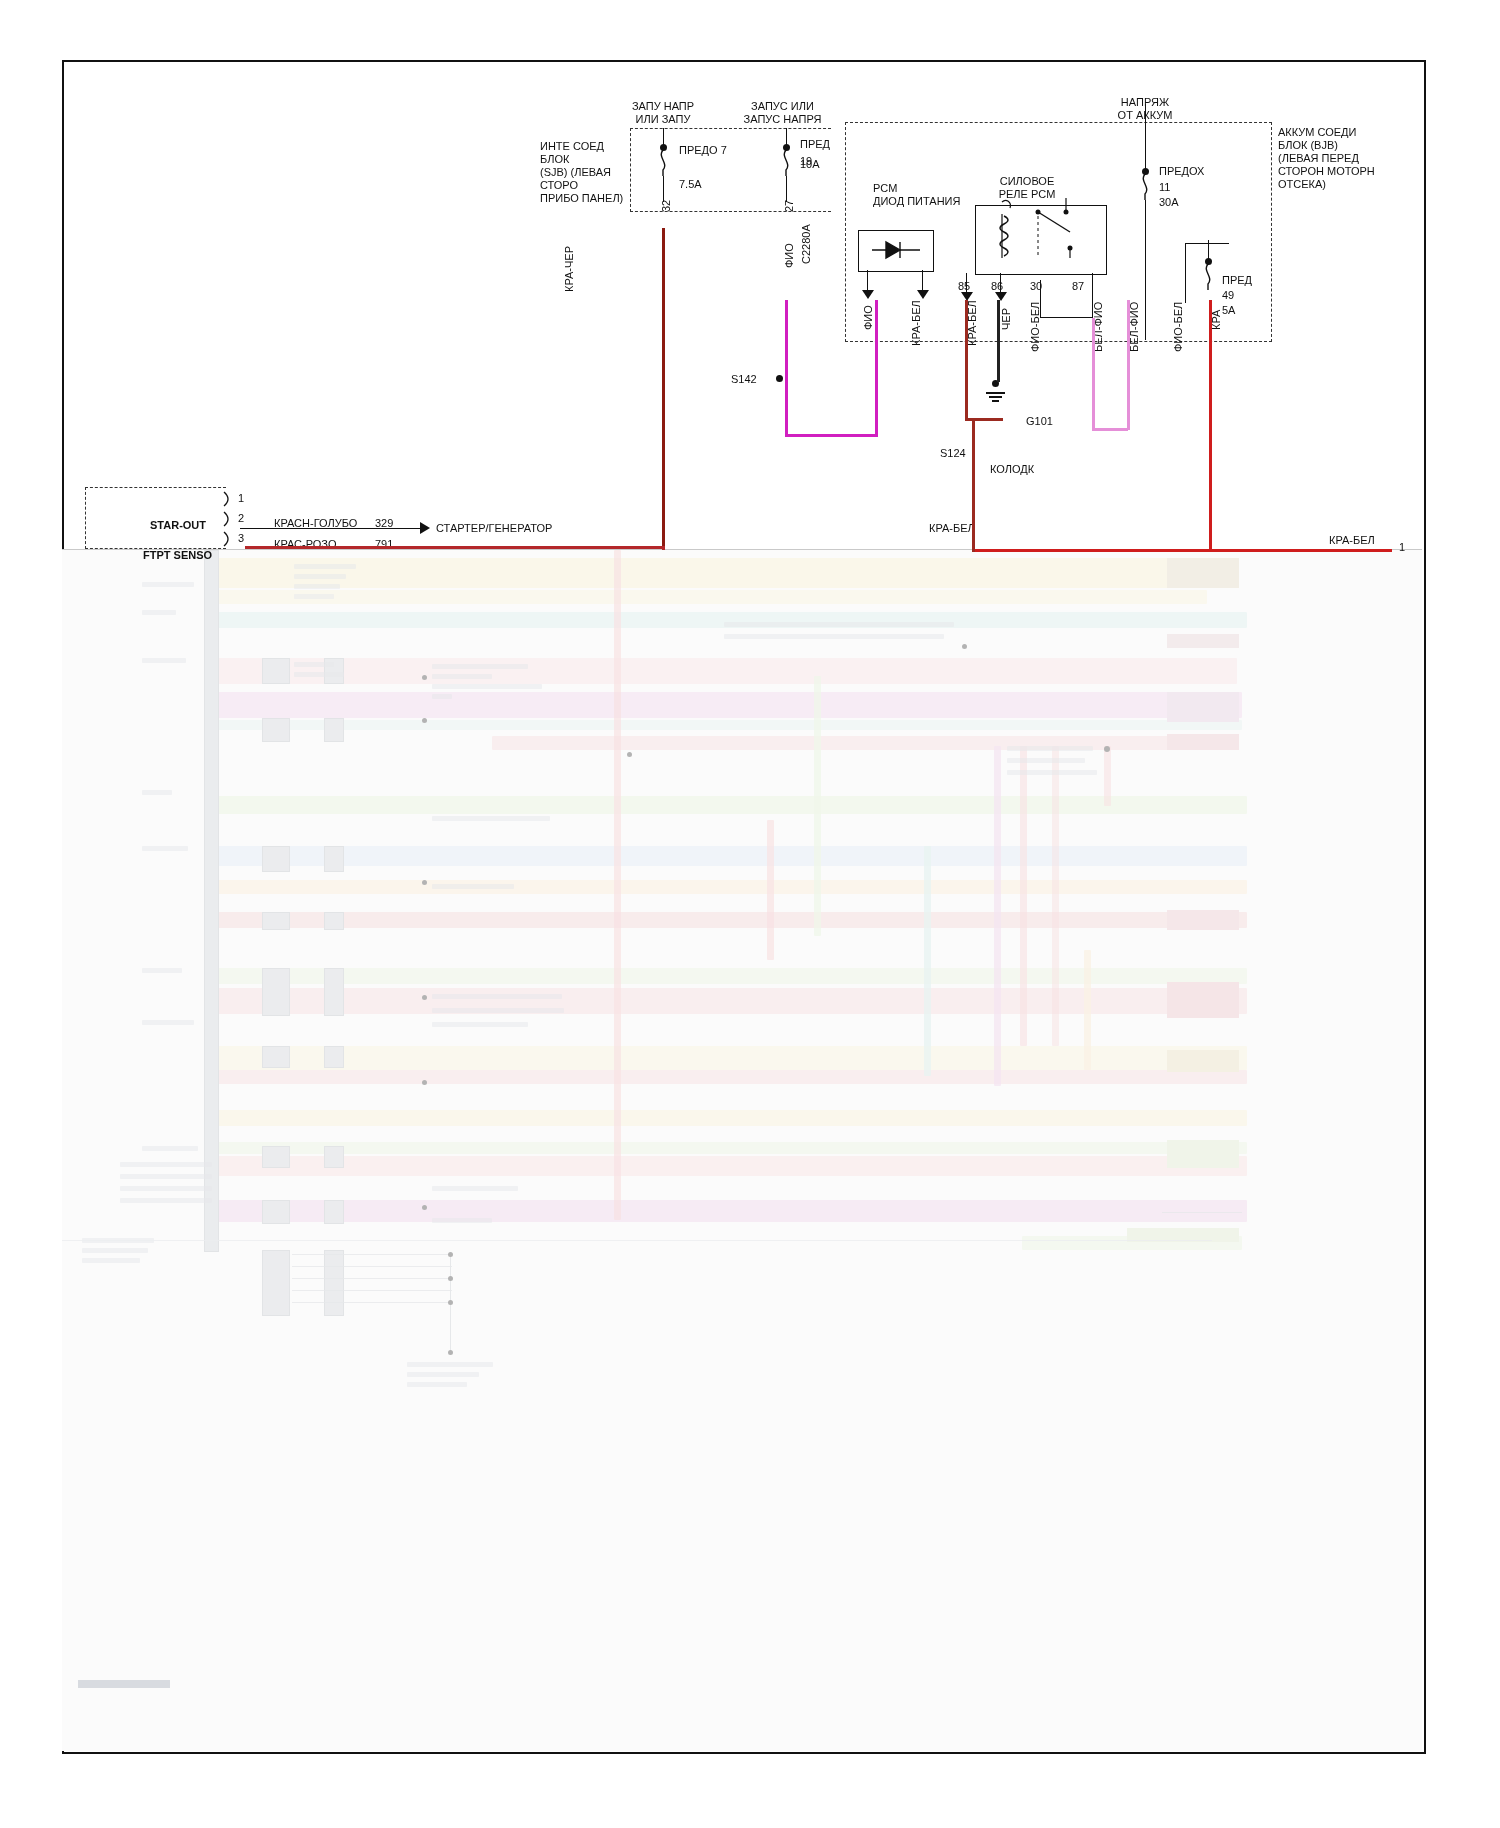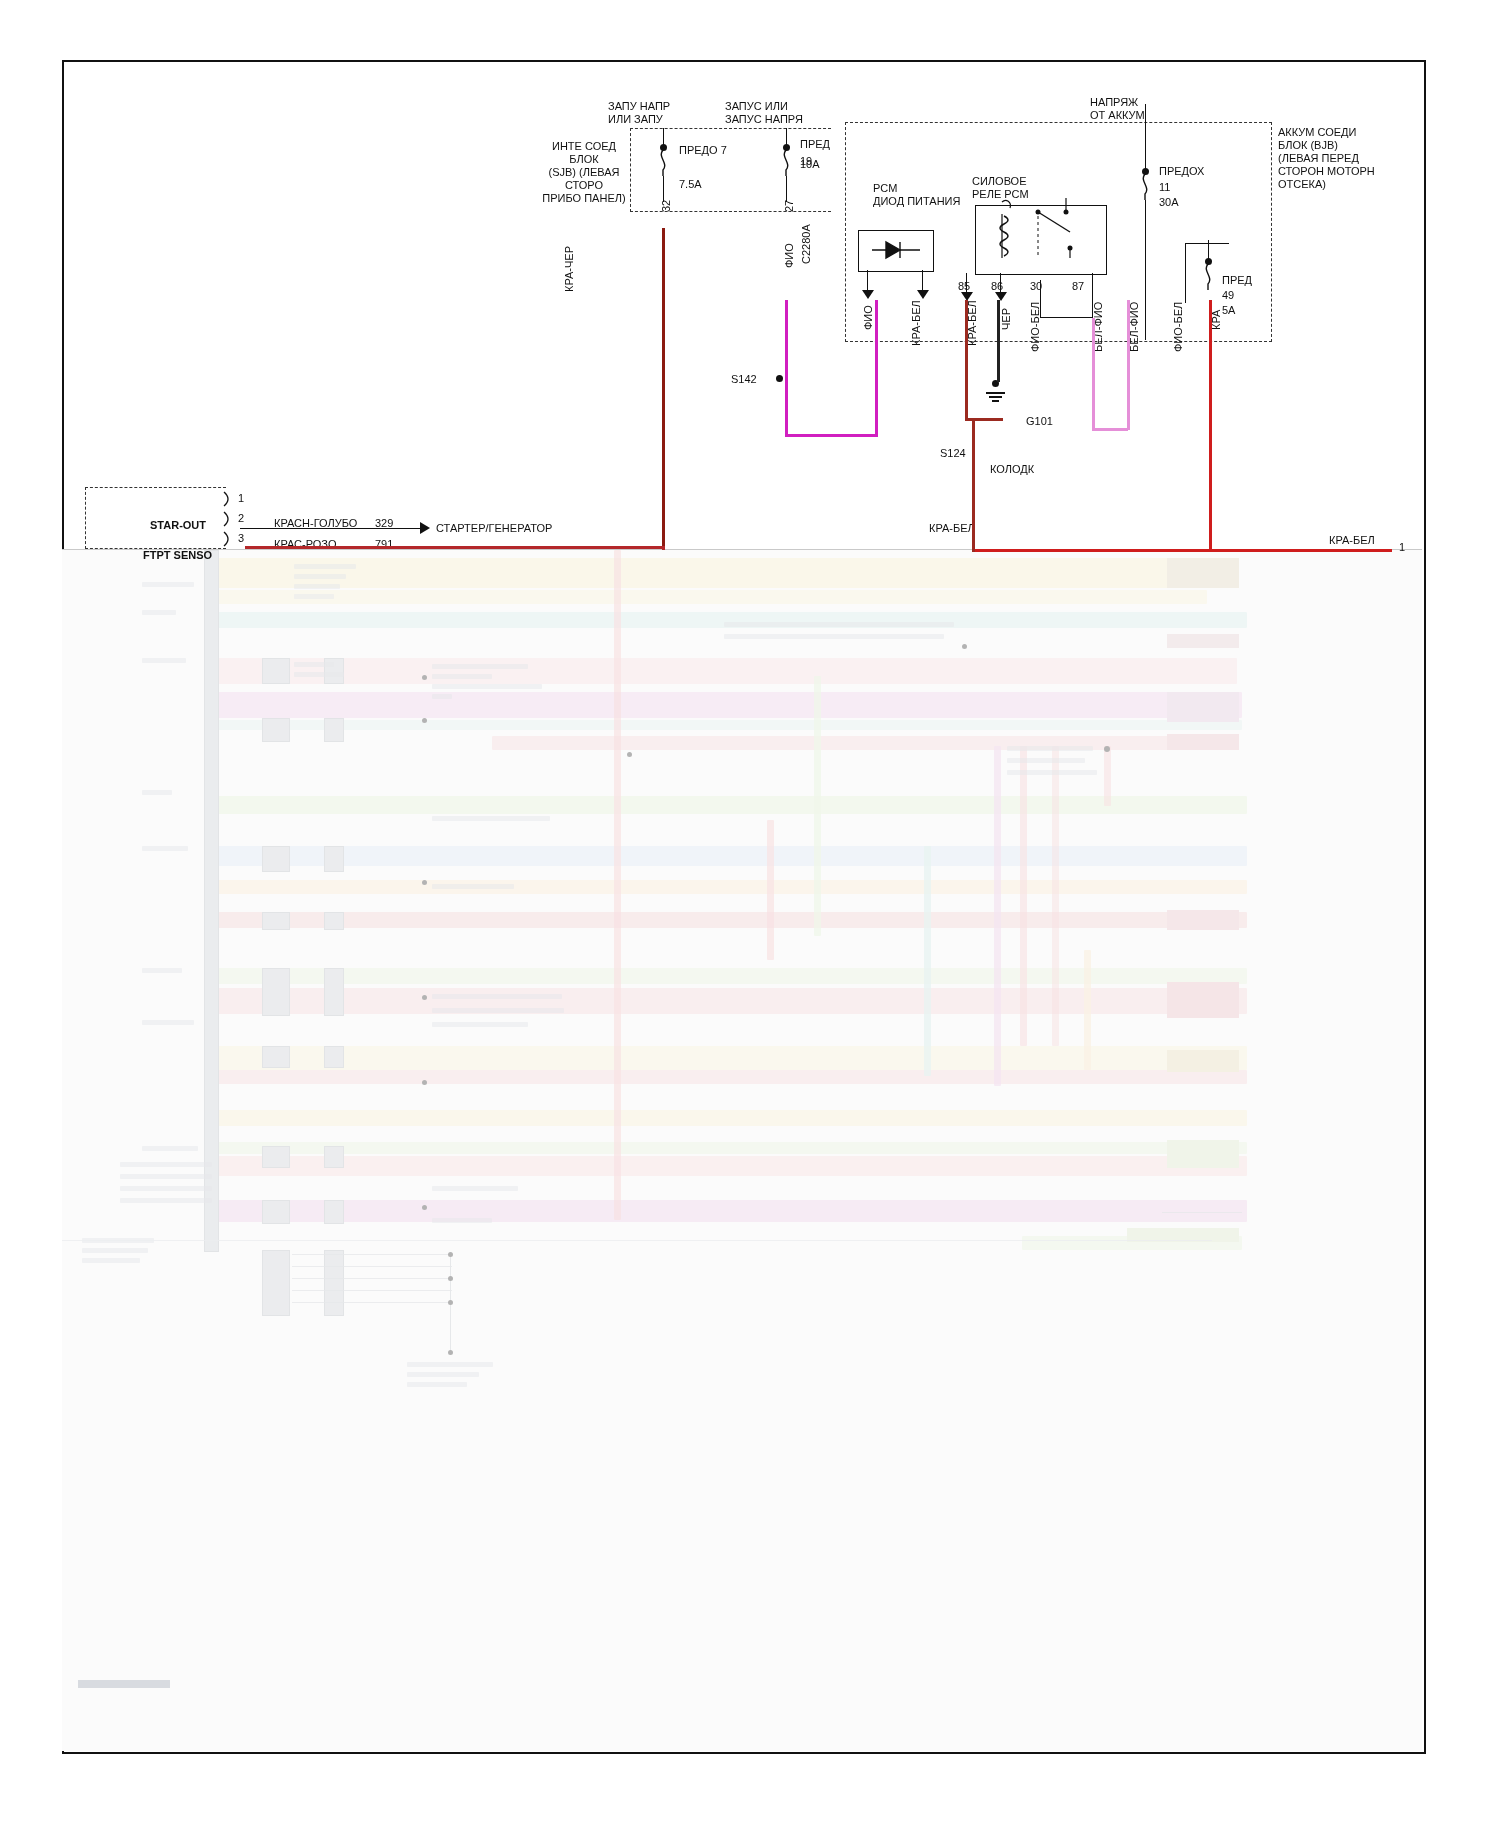--- a/index.html
+++ b/index.html
@@ -1,21 +1,21 @@
 <!DOCTYPE html>
 <html><head>
 <meta charset="utf-8">
 <style>
   html,body{margin:0;padding:0;background:#ffffff;}
   body{width:1500px;height:1828px;position:relative;font-family:"Liberation Sans",sans-serif;overflow:hidden;}
   #sheet{position:absolute;left:0;top:0;width:1500px;height:1828px;}
   .frame{position:absolute;left:62px;top:60px;width:1360px;height:1690px;border:2px solid #111;background:#fff;}
   .lowerpane{position:absolute;left:62px;top:549px;width:1360px;height:1201px;background:#fbfbfb;border-top:1px solid #c9c9c9;}
   .txt{position:absolute;font-size:11px;color:#111;white-space:nowrap;line-height:13px;}
-  .txt.c{text-align:left;}
+  .txt.c{text-align:center;}
   .txt.b{font-weight:bold;}
   .vert{position:absolute;font-size:11px;color:#111;white-space:nowrap;transform-origin:0 0;transform:rotate(-90deg);}
   .wire{position:absolute;background:#111;}
   .dash{position:absolute;border:1px dashed #333;}
   .dot{position:absolute;width:7px;height:7px;border-radius:50%;background:#111;}
   .box{position:absolute;border:1.5px solid #111;background:#fff;}
   .arrowR{position:absolute;width:0;height:0;border-top:6px solid transparent;border-bottom:6px solid transparent;border-left:10px solid #111;}
   .arrowD{position:absolute;width:0;height:0;border-left:6px solid transparent;border-right:6px solid transparent;border-top:9px solid #111;}
   .gnd{position:absolute;width:18px;height:2px;background:#111;}
   
@@ -184,21 +184,21 @@
       <div class="thinline" style="left:0;top:690px;width:1150px;background:#c9ced6;"></div>
       <div class="thinline" style="left:1100px;top:662px;width:80px;"></div>
     </div>
     <div class="footerbar" style="left:16px;top:1130px;"></div>
   </div>
 
   <div class="dash" style="left:630px;top:128px;width:200px;height:82px;border-right:none;"></div>
 
   <div class="dash" style="left:845px;top:122px;width:425px;height:218px;"></div>
 
-  <div class="txt" style="left:540px;top:140px;text-align:center;width:88px;">ИНТЕ СОЕД<br>БЛОК<br>(SJB) (ЛЕВАЯ<br>СТОРО<br>ПРИБО ПАНЕЛ)</div>
+  <div class="txt" style="left:540px;top:140px;text-align:left;width:88px;">ИНТЕ СОЕД<br>БЛОК<br>(SJB) (ЛЕВАЯ<br>СТОРО<br>ПРИБО ПАНЕЛ)</div>
 
   <div class="txt" style="left:1278px;top:126px;width:120px;">АККУМ СОЕДИ<br>БЛОК (BJB)<br>(ЛЕВАЯ ПЕРЕД<br>СТОРОН МОТОРН<br>ОТСЕКА)</div>
 
   <div class="txt c" style="left:608px;top:100px;width:110px;">ЗАПУ НАПР<br>ИЛИ ЗАПУ</div>
   <div class="txt c" style="left:725px;top:100px;width:115px;">ЗАПУС ИЛИ<br>ЗАПУС НАПРЯ</div>
   <div class="txt c" style="left:1090px;top:96px;width:110px;">НАПРЯЖ<br>ОТ АККУМ</div>
 
   <div class="wire" style="left:663px;top:128px;width:1px;height:18px;"></div>
   <div class="wire" style="left:786px;top:128px;width:1px;height:18px;"></div>
   <div class="wire" style="left:1145px;top:104px;width:1px;height:66px;"></div>

